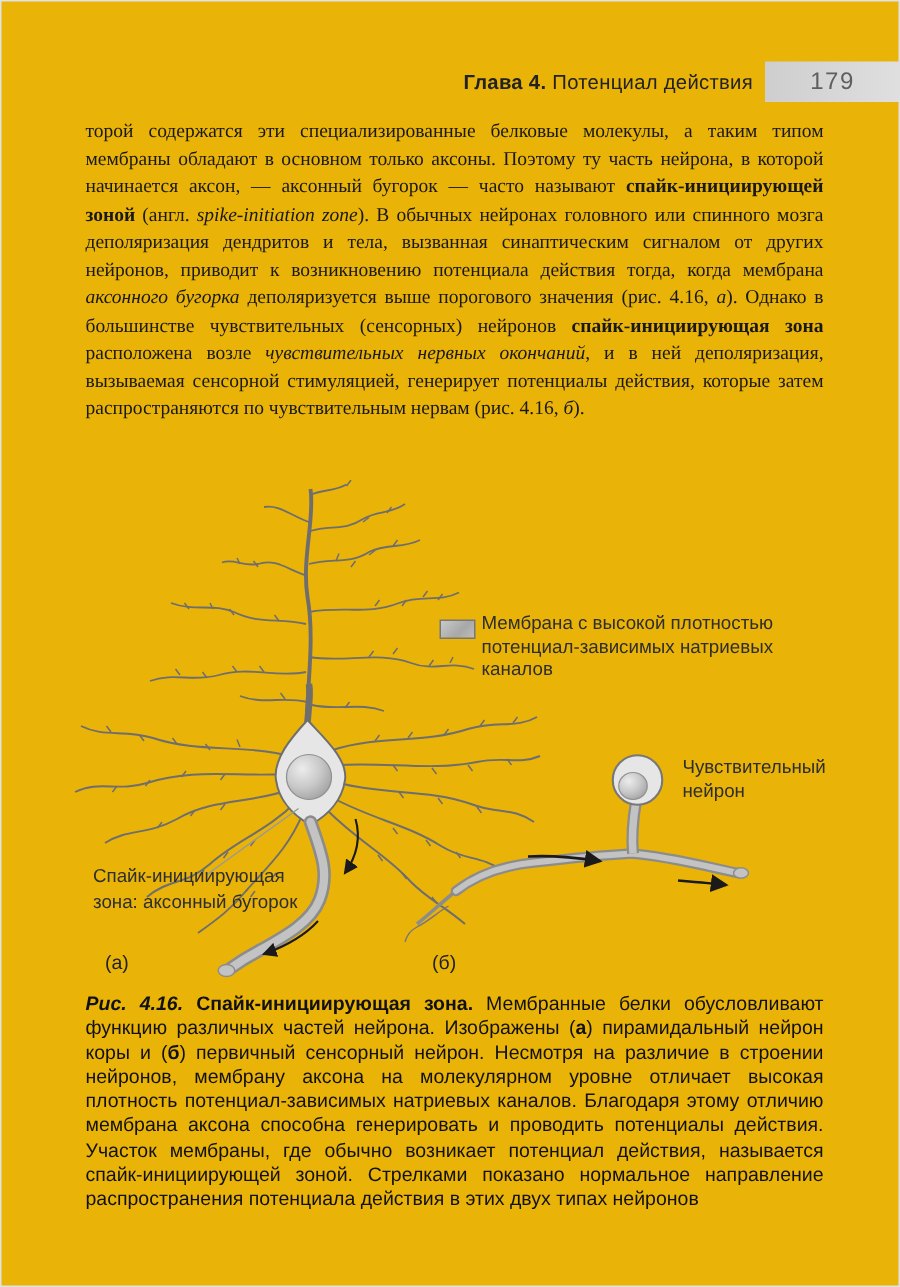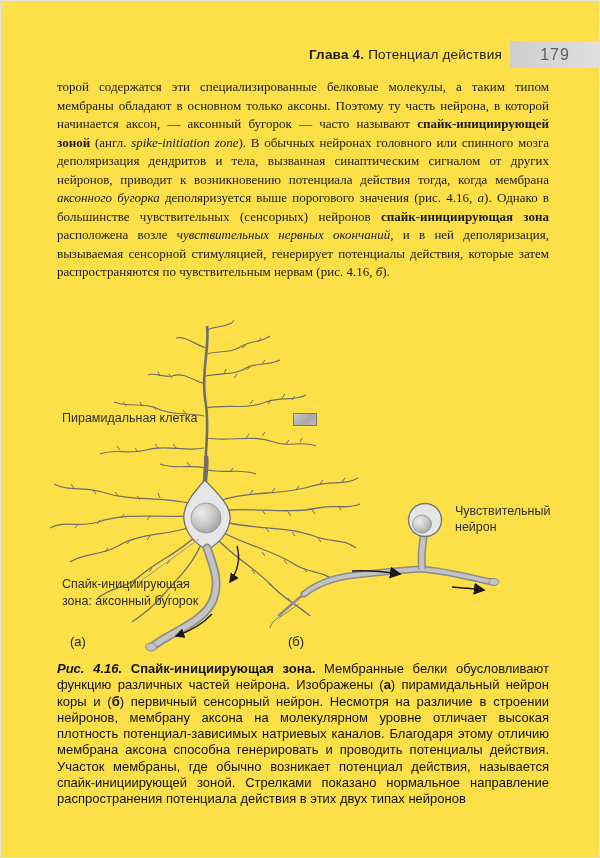--- a/index.html
+++ b/index.html
@@ -1,17 +1,17 @@
 <!DOCTYPE html>
 <html><head>
 <meta charset="utf-8">
 <style>
   html,body{margin:0;padding:0;background:#888;}
   .page{
-    position:relative;width:600px;height:858px;background:#fde047;
+    position:relative;width:600px;height:858px;background:#eab308;
     margin:0 auto;overflow:hidden;
     box-shadow:inset 0 0 0 1px #e2e2e2;
     font-family:"Liberation Sans",sans-serif;color:#1b1b1b;
   }
   
   .hdr{position:absolute;top:41px;left:0;right:0;height:27px;}
   .hdr-text{
     position:absolute;right:98px;top:6px;font-size:13.5px;color:#222;
     white-space:nowrap;letter-spacing:.2px;
   }
@@ -148,22 +148,22 @@
 
         <path d="M299,284 C292,288 286,294 278,298 C274,300 271,304 270,308" stroke="#777" stroke-width="0.9"></path>
 
         <g stroke="#1a1a1a" stroke-width="1.7">
           <path d="M352,251 C368,250 386,252 400,254" marker-end="url(#ah)"></path>
           <path d="M452,267 C464,268 476,269 484,270" marker-end="url(#ah)"></path>
         </g>
       </g>
     </svg>
 
-    <div class="figlabel lbl-pyramidal">Пирамидальная клетка</div>
     <div class="legend-swatch"></div>
+    <div class="figlabel lbl-legend">Мембрана с высокой плотностью потенциал-зависимых натриевых каналов</div>
     <div class="figlabel lbl-sensory">Чувствительный нейрон</div>
     <div class="figlabel lbl-siz-a">Спайк-инициирующая зона: аксонный бугорок</div>
     <div class="panel-letter panel-a">(а)</div>
     <div class="panel-letter panel-b">(б)</div>
   </div>
 
   <div class="caption"><span style="font-weight: 700; font-style: italic;">Рис. 4.16. </span><span style="font-weight: 700;">Спайк-инициирующая зона.</span><span> Мембранные белки обусловливают функцию различных частей нейрона. Изображены (</span><span style="font-weight: 700;">а</span><span>) пирамидальный нейрон коры и (</span><span style="font-weight: 700;">б</span><span>) первичный сенсорный нейрон. Несмотря на различие в строении нейронов, мембрану аксона на молекулярном уровне отличает высокая плотность потенциал-зависимых натриевых каналов. Благодаря этому отличию мембрана аксона способна генерировать и проводить потенциалы действия. Участок мембраны, где обычно возникает потенциал действия, называется спайк-инициирующей зоной. Стрелками показано нормальное направление распространения потенциала действия в этих двух типах нейронов</span></div>
 
 </div>
 

